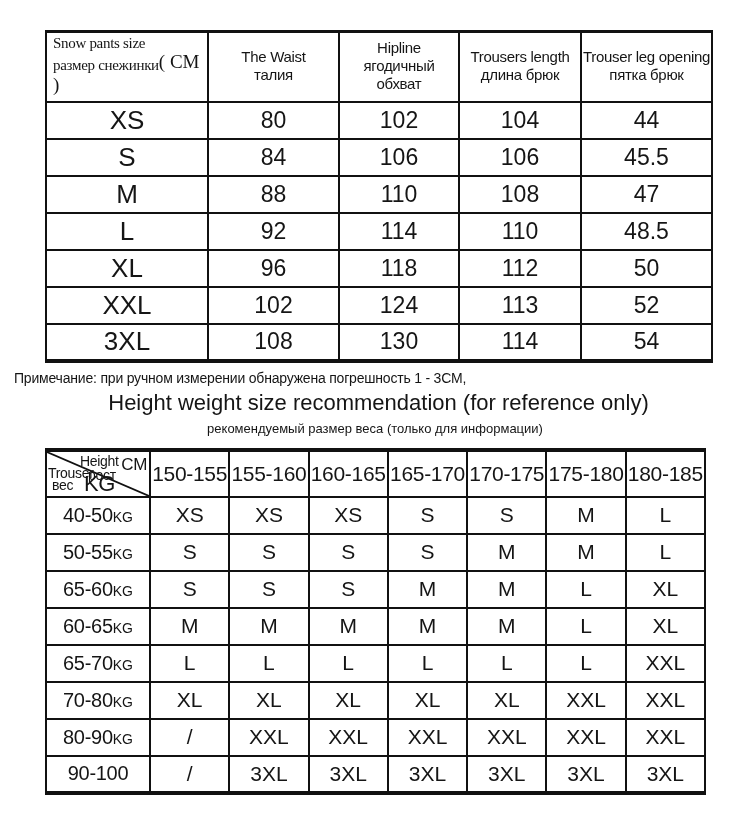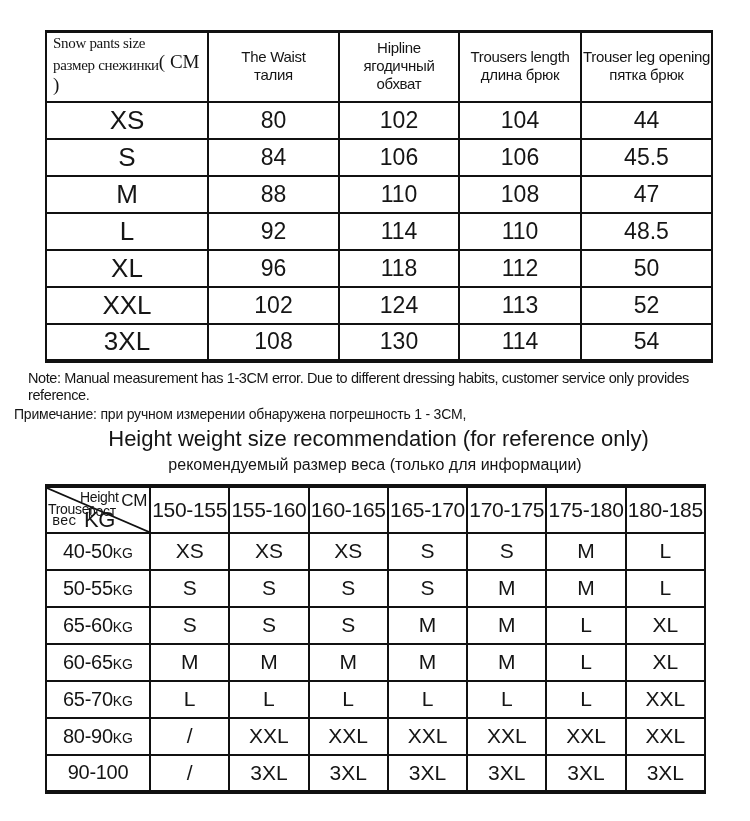--- a/index.html
+++ b/index.html
@@ -47,21 +47,21 @@
   .size-table tbody td.size-name { font-size: 26px; }
 
   
   .note { margin: 7px 0 0 14px; }
   .note-en  { font-size: 14.5px; letter-spacing: -0.4px; margin-left: 14px; line-height: 17px; }
   .note-ru1 { font-size: 14px;   letter-spacing: -0.2px; margin-left: 0; line-height: 16px; margin-top: 2px; }
   .note-ru2 { font-size: 13.5px; letter-spacing: -0.2px; margin-left: 0;    line-height: 15px; }
 
   
   .rec-title    { text-align: center; font-size: 22px; margin-top: 4px; line-height: 26px; padding-left: 7px; }
-  .rec-subtitle { text-align: center; font-size: 16px; margin-top: 3px; line-height: 20px; }
+  .rec-subtitle { text-align: center; font-size: 13px; margin-top: 3px; line-height: 20px; }
 
   
   table.rec-table {
     border-collapse: collapse;
     table-layout: fixed;
     width: 661px;
     margin: 9px 0 0 45px;
     border: 2.5px solid #111;
     border-top-width: 4px;
     border-bottom-width: 4.5px;
@@ -85,21 +85,21 @@
   th.corner-cell svg.diag {
     position: absolute; left: 0; top: 0;
     width: 100%; height: 100%;
     display: block;
   }
   th.corner-cell span { position: absolute; display: block; line-height: 1; }
   .c-height-en   { left: 33px; top: 2px;    font-size: 14px; }
   .c-height-ru   { left: 41px; top: 16px;   font-size: 14px; }
   .c-height-unit { right: 2px; top: 4px;    font-size: 17px; }
   .c-weight-en   { left: 1px;  top: 14px;   font-size: 14px; }
-  .c-weight-ru   { left: 5px;  bottom: 4px; font-size: 14px; font-family: Liberation Mono, monospace; }
+  .c-weight-ru   { left: 5px;  bottom: 4px; font-size: 14px; }
   .c-weight-unit { left: 37px; bottom: 1px; font-size: 22px; }
 </style>
 </head>
 <body>
 
 <table class="size-table">
   <colgroup>
     <col style="width:162px">
       <col style="width:131px">
       <col style="width:120px">
@@ -177,21 +177,20 @@
         <td class="size-name">3XL</td>
         <td>108</td>
         <td>130</td>
         <td>114</td>
         <td>54</td>
       </tr>
     </tbody>
 </table>
 
 <div class="note">
-  <div class="note-en">Note: Manual measurement has 1-3CM error. Due to different dressing habits, customer service only provides reference.</div>
   <div class="note-ru1">Примечание: при ручном измерении обнаружена погрешность 1 - 3СМ,</div>
 </div>
 
 <div class="rec-title">Height weight size recommendation (for reference only)</div>
 <div class="rec-subtitle">рекомендуемый размер веса (только для информации)</div>
 
 <table class="rec-table">
   <colgroup>
     <col style="width:104px">
   </colgroup>
@@ -262,20 +261,30 @@
         <td class="weight-label"><span>65-70</span><span class="unit-small">KG</span></td>
         <td>L</td>
         <td>L</td>
         <td>L</td>
         <td>L</td>
         <td>L</td>
         <td>L</td>
         <td>XXL</td>
       </tr>
       <tr>
+        <td class="weight-label"><span>70-80</span><span class="unit-small">KG</span></td>
+        <td>XL</td>
+        <td>XL</td>
+        <td>XL</td>
+        <td>XL</td>
+        <td>XL</td>
+        <td>XXL</td>
+        <td>XXL</td>
+      </tr>
+      <tr>
         <td class="weight-label"><span>80-90</span><span class="unit-small">KG</span></td>
         <td>/</td>
         <td>XXL</td>
         <td>XXL</td>
         <td>XXL</td>
         <td>XXL</td>
         <td>XXL</td>
         <td>XXL</td>
       </tr>
       <tr>

